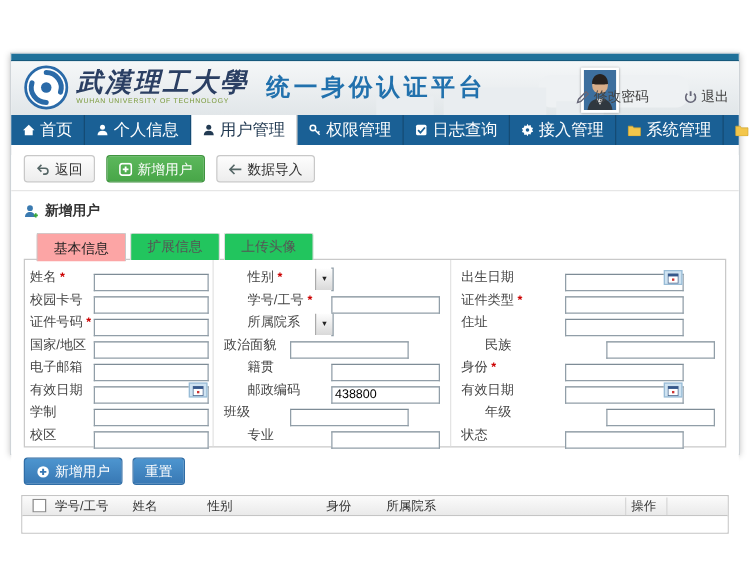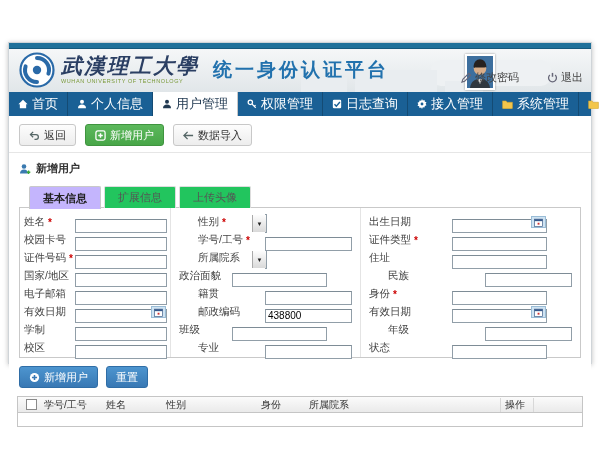--- a/index.html
+++ b/index.html
@@ -38,21 +38,21 @@
   .toolbar{display:flex;gap:9px;margin:8px 0 0 10px;}
   .btn{display:inline-flex;align-items:center;gap:4px;height:22px;padding:0 9px;font-size:11px;
     border-radius:3px;box-sizing:border-box;cursor:pointer;}
   .btn-light{background:linear-gradient(#fdfdfd,#ededed);border:1px solid #c8c8c8;color:#333;}
   .btn-green{background:linear-gradient(#5cb85c,#48a648);border:1px solid #3f943f;color:#fff;}
   .divider{border-top:1px solid #e6e6e6;margin-top:6px;}
   .sect{display:flex;align-items:center;gap:5px;margin:8px 0 0 10px;font-size:11px;font-weight:bold;color:#333;}
   .tabs{display:flex;gap:3px;margin:10px 0 -1px 20px;position:relative;z-index:2;}
   .tab{height:21px;display:flex;align-items:center;padding:0 13px;font-size:11px;color:#555;
     background:#22c55e;border:1px solid #ddd;border-bottom:none;border-radius:2px 2px 0 0;cursor:pointer;}
-  .tab.active{background:#c4b5fd;border-color:#c9c9c9;color:#222;font-weight:bold;height:22px;margin-bottom:-1px;}
+  .tab.active{background:#fca5a5;border-color:#c9c9c9;color:#222;font-weight:normal;height:22px;margin-bottom:-1px;}
   .panel{position:relative;margin:0 10px;border:1px solid #c9c9c9;height:144px;background:#fff;padding-top:5px;box-sizing:content-box;}
   .vsep{position:absolute;top:0;bottom:0;width:1px;background:#e4e4e4;}
   .v1{left:150px;}.v2{left:340px;}
   .frow{display:grid;grid-template-columns:150px 190px 1fr;height:18px;align-items:center;}
   .cell{display:flex;align-items:center;height:18px;}
   .c0{padding-left:4px;}.c1{padding-left:28px;}.c2{padding-left:9px;}
   .flabel{font-size:10.5px;color:#444;white-space:nowrap;}
   .req{color:#cc0000;font-size:10px;margin-left:3px;font-weight:bold;}
   .ctl{margin-left:auto;position:relative;height:14px;}
   .c0 .ctl{width:92px;margin-right:3px;}

